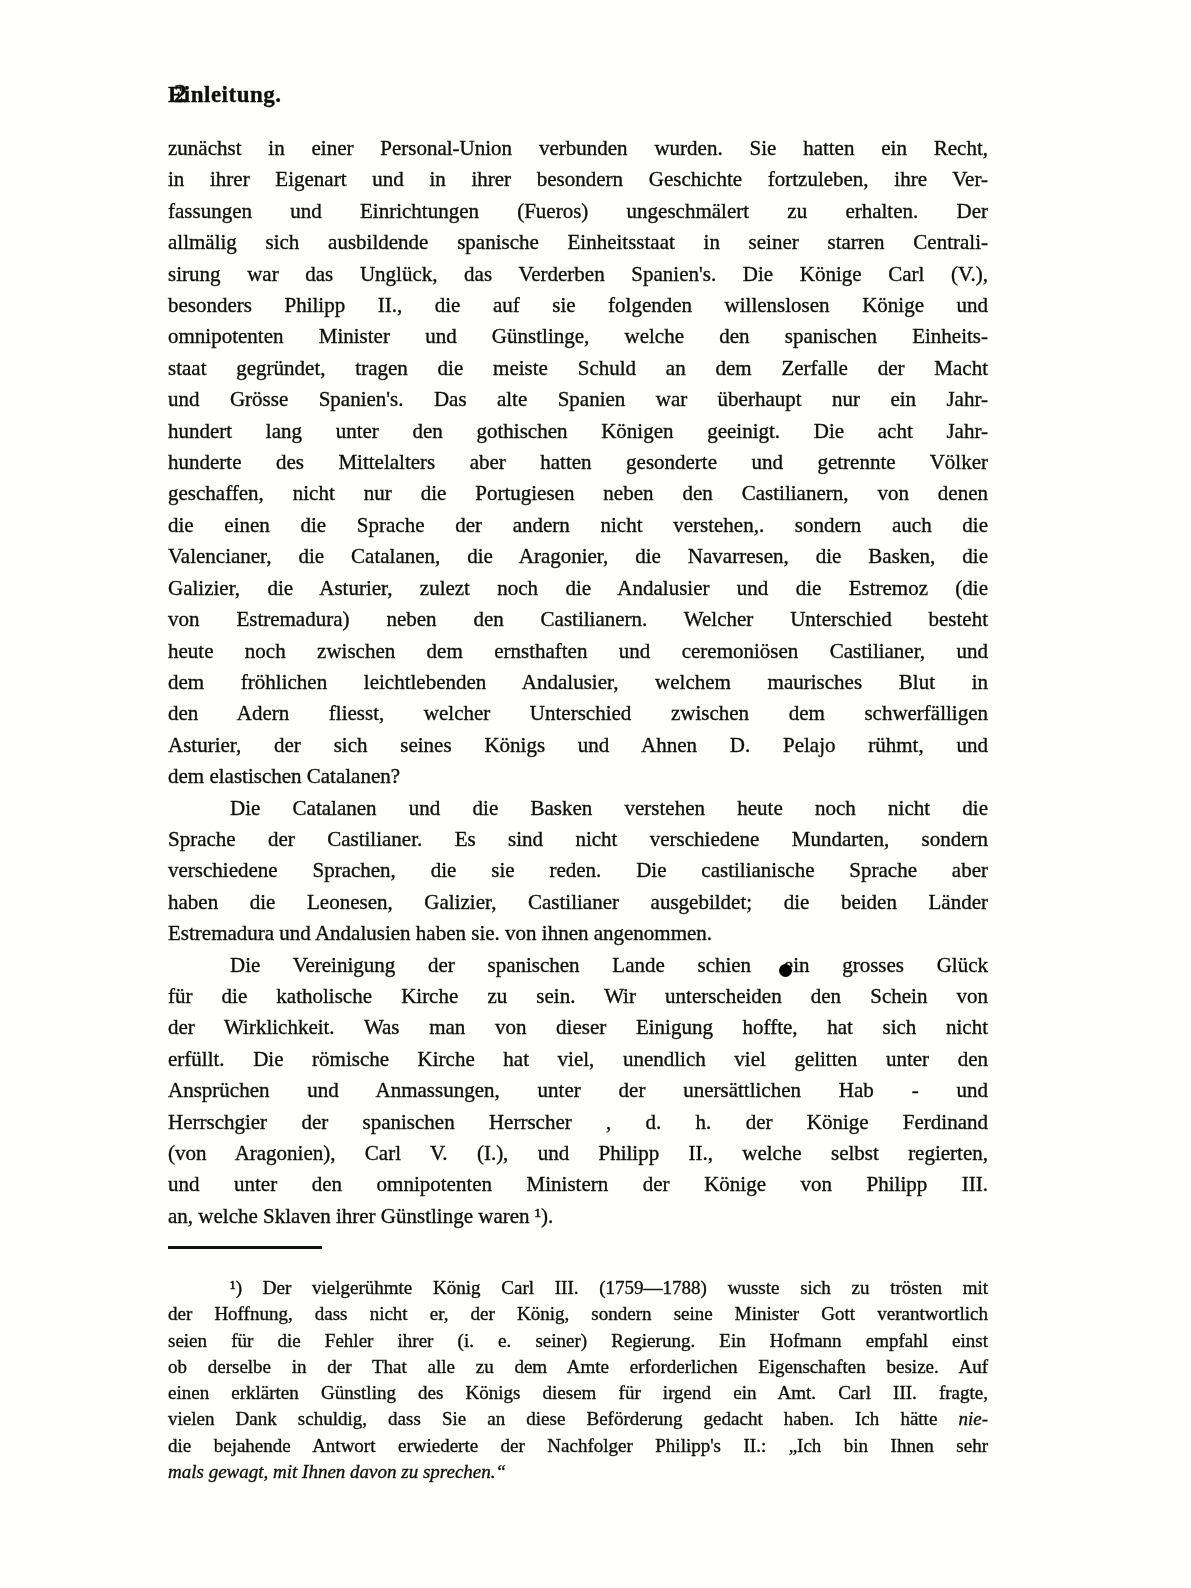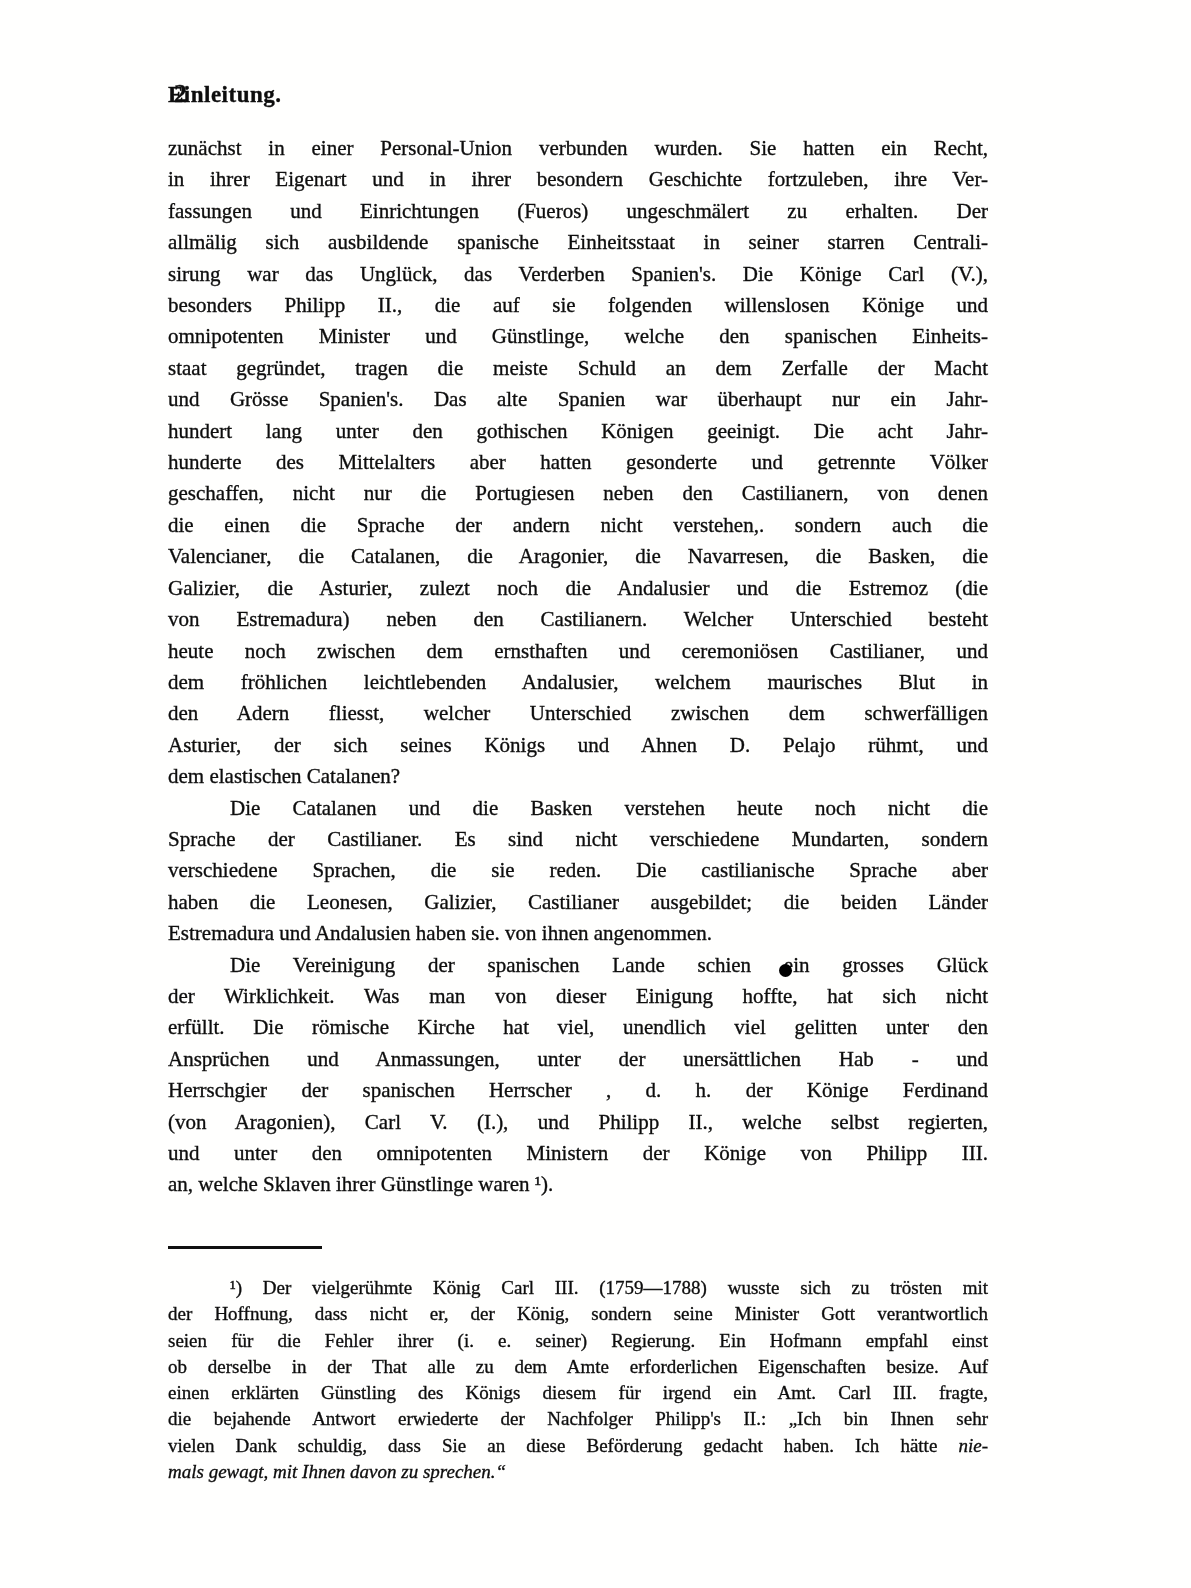--- a/index.html
+++ b/index.html
@@ -69,37 +69,38 @@
       <div class="line"><span>dem fröhlichen leichtlebenden Andalusier, welchem maurisches Blut in</span></div>
       <div class="line"><span>den Adern fliesst, welcher Unterschied zwischen dem schwerfälligen</span></div>
       <div class="line"><span>Asturier, der sich seines Königs und Ahnen D. Pelajo rühmt, und</span></div>
       <div class="line end"><span>dem elastischen Catalanen?</span></div>
       <div class="line indent"><span>Die Catalanen und die Basken verstehen heute noch nicht die</span></div>
       <div class="line"><span>Sprache der Castilianer. Es sind nicht verschiedene Mundarten, sondern</span></div>
       <div class="line"><span>verschiedene Sprachen, die sie reden. Die castilianische Sprache aber</span></div>
       <div class="line"><span>haben die Leonesen, Galizier, Castilianer ausgebildet; die beiden Länder</span></div>
       <div class="line end"><span>Estremadura und Andalusien haben sie. von ihnen angenommen.</span></div>
       <div class="line indent"><span>Die Vereinigung der spanischen Lande schien ein grosses Glück</span></div>
+      <div class="line"><span>für die katholische Kirche zu sein. Wir unterscheiden den Schein von</span></div>
       <div class="line"><span>der Wirklichkeit. Was man von dieser Einigung hoffte, hat sich nicht</span></div>
       <div class="line"><span>erfüllt. Die römische Kirche hat viel, unendlich viel gelitten unter den</span></div>
       <div class="line"><span>Ansprüchen und Anmassungen, unter der unersättlichen Hab - und</span></div>
       <div class="line"><span>Herrschgier der spanischen Herrscher , d. h. der Könige Ferdinand</span></div>
       <div class="line"><span>(von Aragonien), Carl V. (I.), und Philipp II., welche selbst regierten,</span></div>
       <div class="line"><span>und unter den omnipotenten Ministern der Könige von Philipp III.</span></div>
       <div class="line end"><span>an, welche Sklaven ihrer Günstlinge waren ¹).</span></div>
     </div>
 
   <div class="ink-blot" id="ink-blot" style="left: 779px; top: 964px; width: 13px; height: 13px;"></div>
 
   <div class="footnote-rule"></div>
 
   <div class="footnote" id="footnote-text">
       <div class="line indent"><span>¹) Der vielgerühmte König Carl III. (1759—1788) wusste sich zu trösten mit</span></div>
       <div class="line"><span>der Hoffnung, dass nicht er, der König, sondern seine Minister Gott verantwortlich</span></div>
       <div class="line"><span>seien für die Fehler ihrer (i. e. seiner) Regierung. Ein Hofmann empfahl einst</span></div>
       <div class="line"><span>ob derselbe in der That alle zu dem Amte erforderlichen Eigenschaften besize. Auf</span></div>
       <div class="line"><span>einen erklärten Günstling des Königs diesem für irgend ein Amt. Carl III. fragte,</span></div>
+      <div class="line"><span>vielen Dank schuldig, dass Sie an diese Beförderung gedacht haben. Ich hätte </span><span class="it">nie-</span></div>
       <div class="line"><span>die bejahende Antwort erwiederte der Nachfolger Philipp's II.: „Ich bin Ihnen sehr</span></div>
-      <div class="line"><span>vielen Dank schuldig, dass Sie an diese Beförderung gedacht haben. Ich hätte </span><span class="it">nie-</span></div>
       <div class="line end"><span class="it">mals gewagt, mit Ihnen davon zu sprechen.“</span></div>
     </div>
 
 </div>
 
 </body></html>

